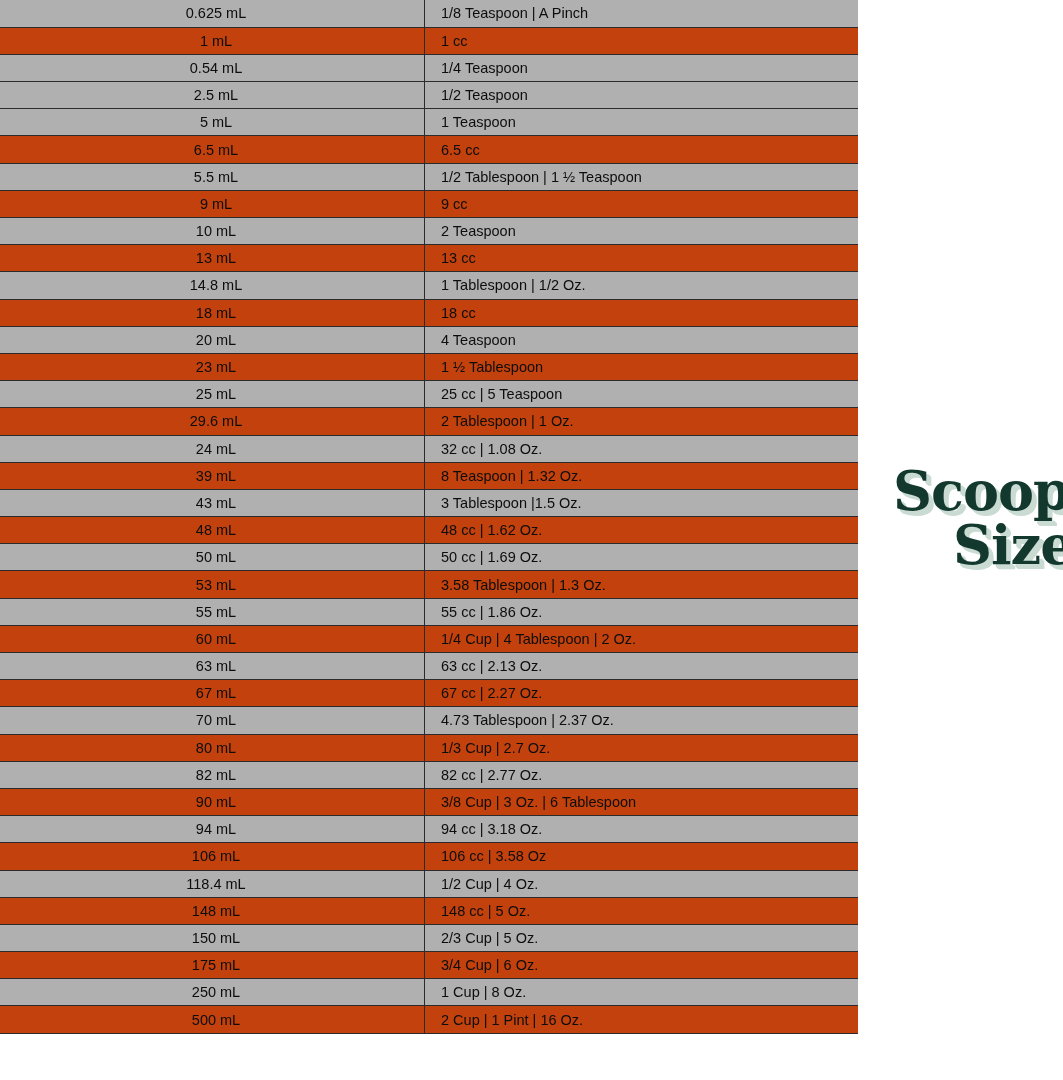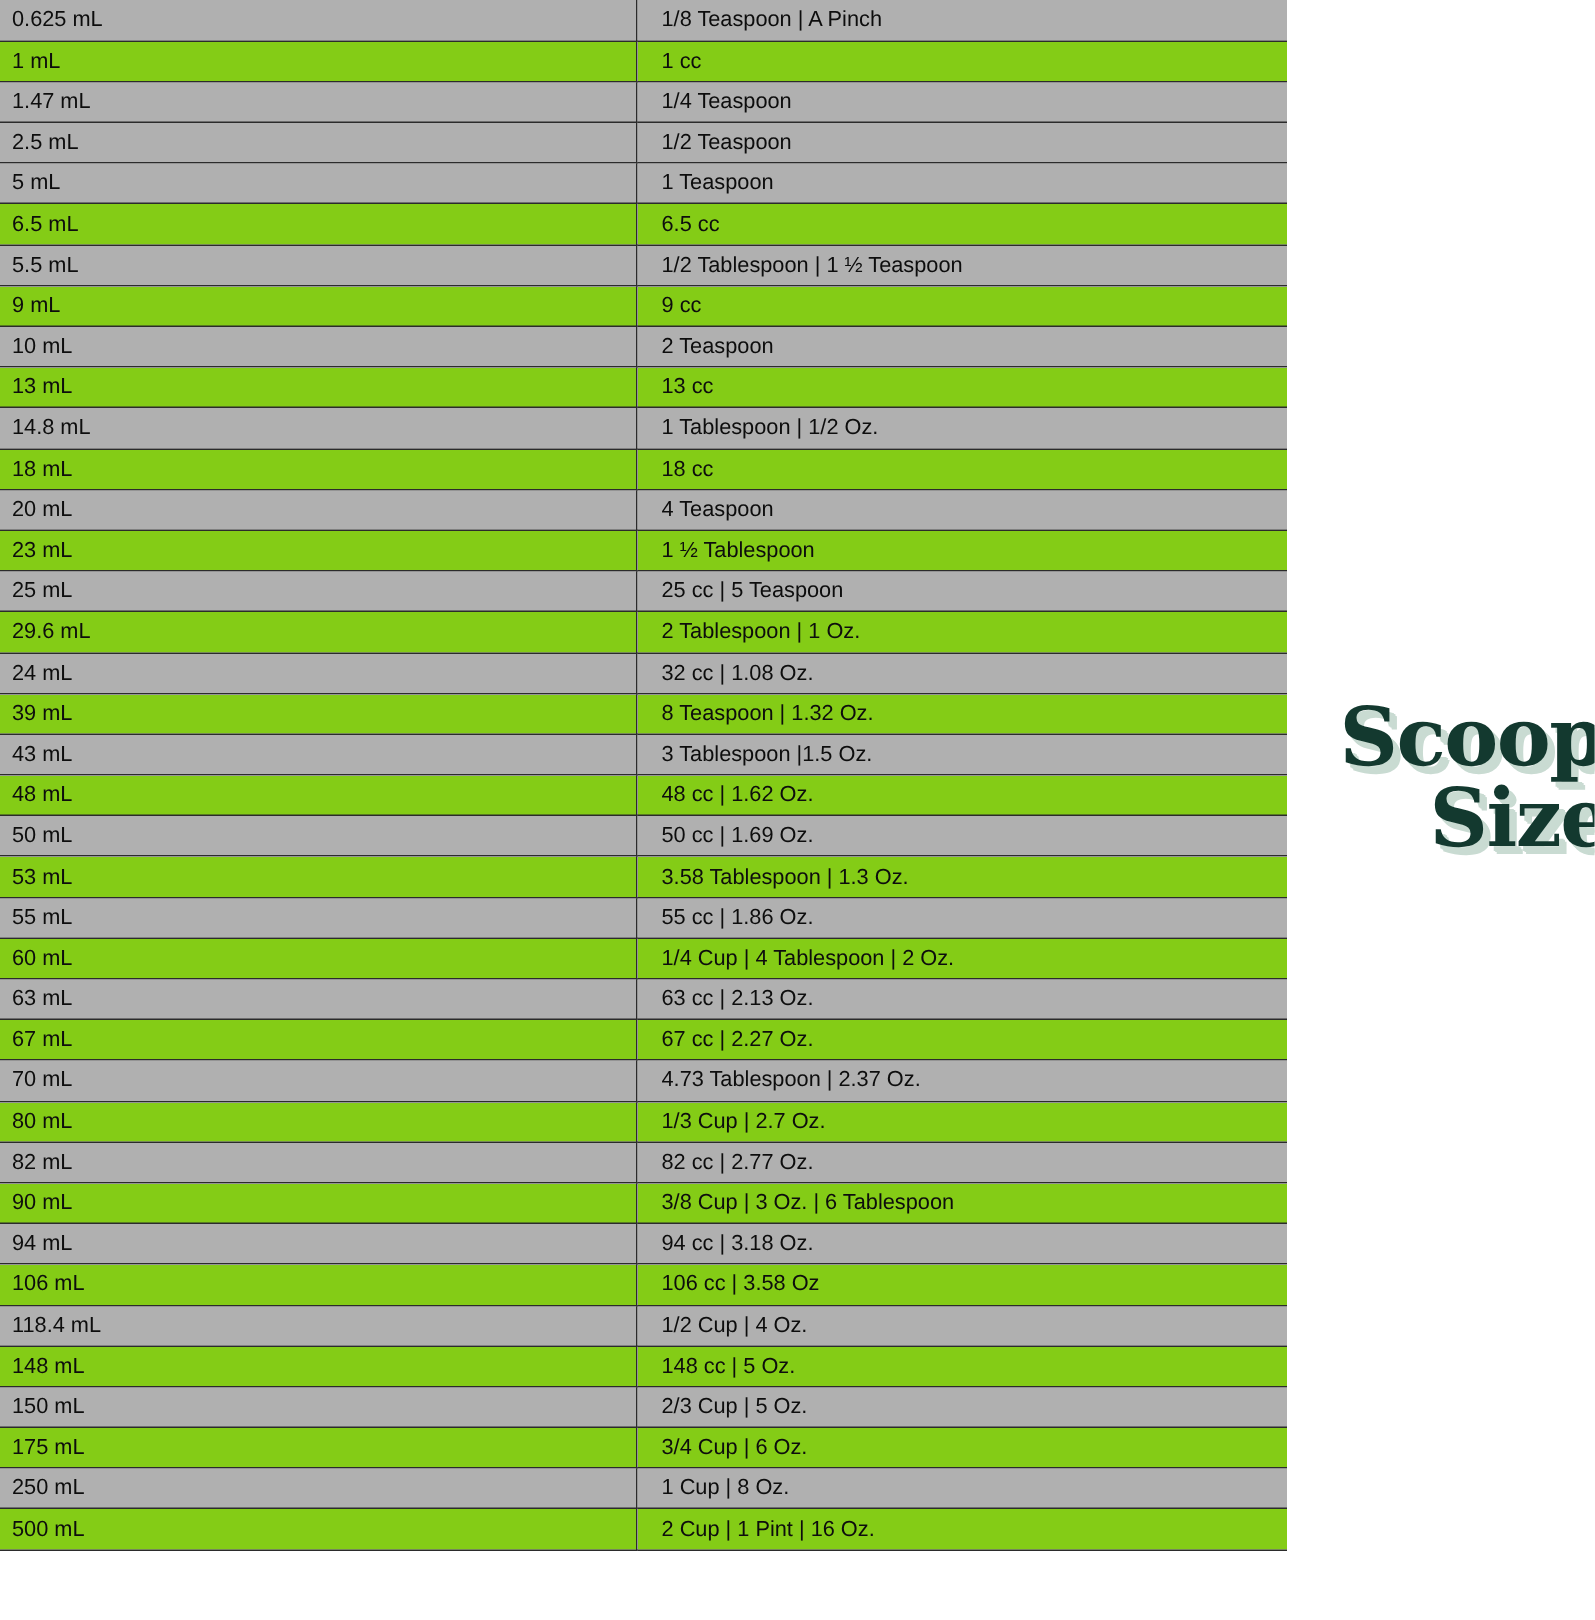--- a/index.html
+++ b/index.html
@@ -34,32 +34,33 @@
     padding: 0 0 0 8px;
     border-bottom: 1px solid #2b2b2b;
     vertical-align: middle;
     white-space: nowrap;
     overflow: hidden;
   }
 
   #conversion-table td.col-ml {
     width: 416px;
     border-right: 1px solid #2b2b2b;
+    text-align: center;
   }
 
   #conversion-table td.col-eq {
     width: 417px;
     padding-left: 16px;
   }
 
   #conversion-table tr.shaded td {
     background: #b0b0b0;
   }
   #conversion-table tr.plain td {
-    background: #84cc16;
+    background: #c2410c;
     margin-top: 17px;
   }
 
   .logo {
     position: absolute;
     left: 893px;
     top: 465px;
     width: 210px;
     height: 140px;
   }
@@ -89,21 +90,21 @@
   <tbody>
       <tr class="shaded">
         <td class="col-ml">0.625 mL</td>
         <td class="col-eq">1/8 Teaspoon | A Pinch</td>
       </tr>
       <tr class="plain">
         <td class="col-ml">1 mL</td>
         <td class="col-eq">1 cc</td>
       </tr>
       <tr class="shaded">
-        <td class="col-ml">1.47 mL</td>
+        <td class="col-ml">0.54 mL</td>
         <td class="col-eq">1/4 Teaspoon</td>
       </tr>
       <tr class="shaded">
         <td class="col-ml">2.5 mL</td>
         <td class="col-eq">1/2 Teaspoon</td>
       </tr>
       <tr class="shaded">
         <td class="col-ml">5 mL</td>
         <td class="col-eq">1 Teaspoon</td>
       </tr>

